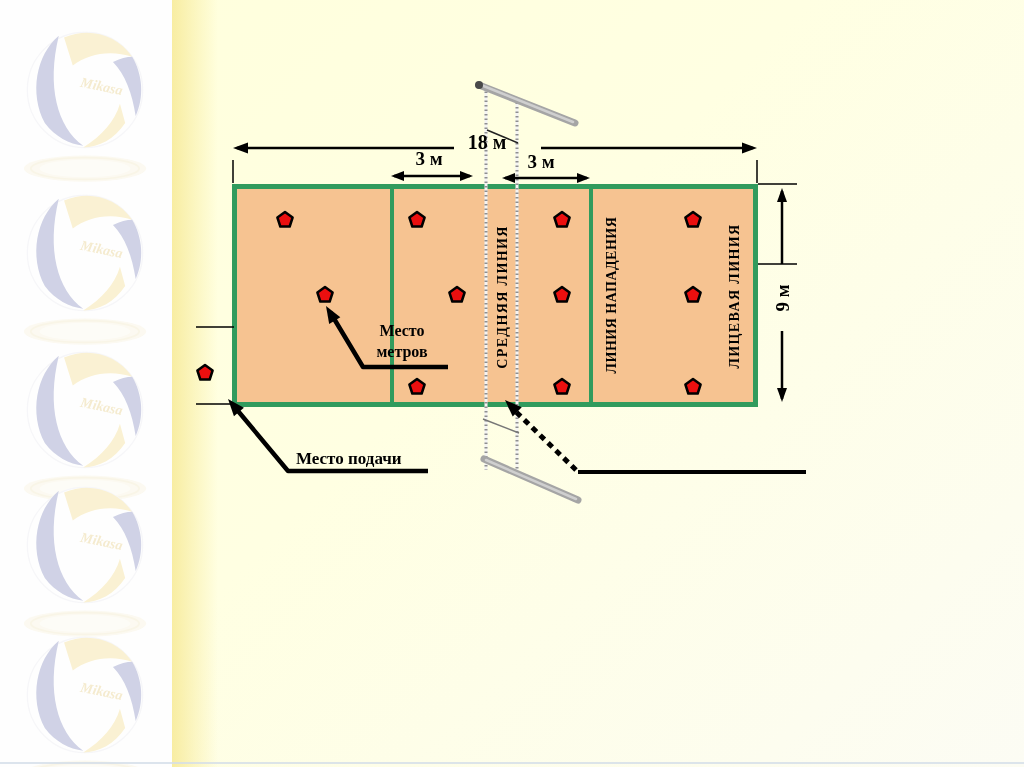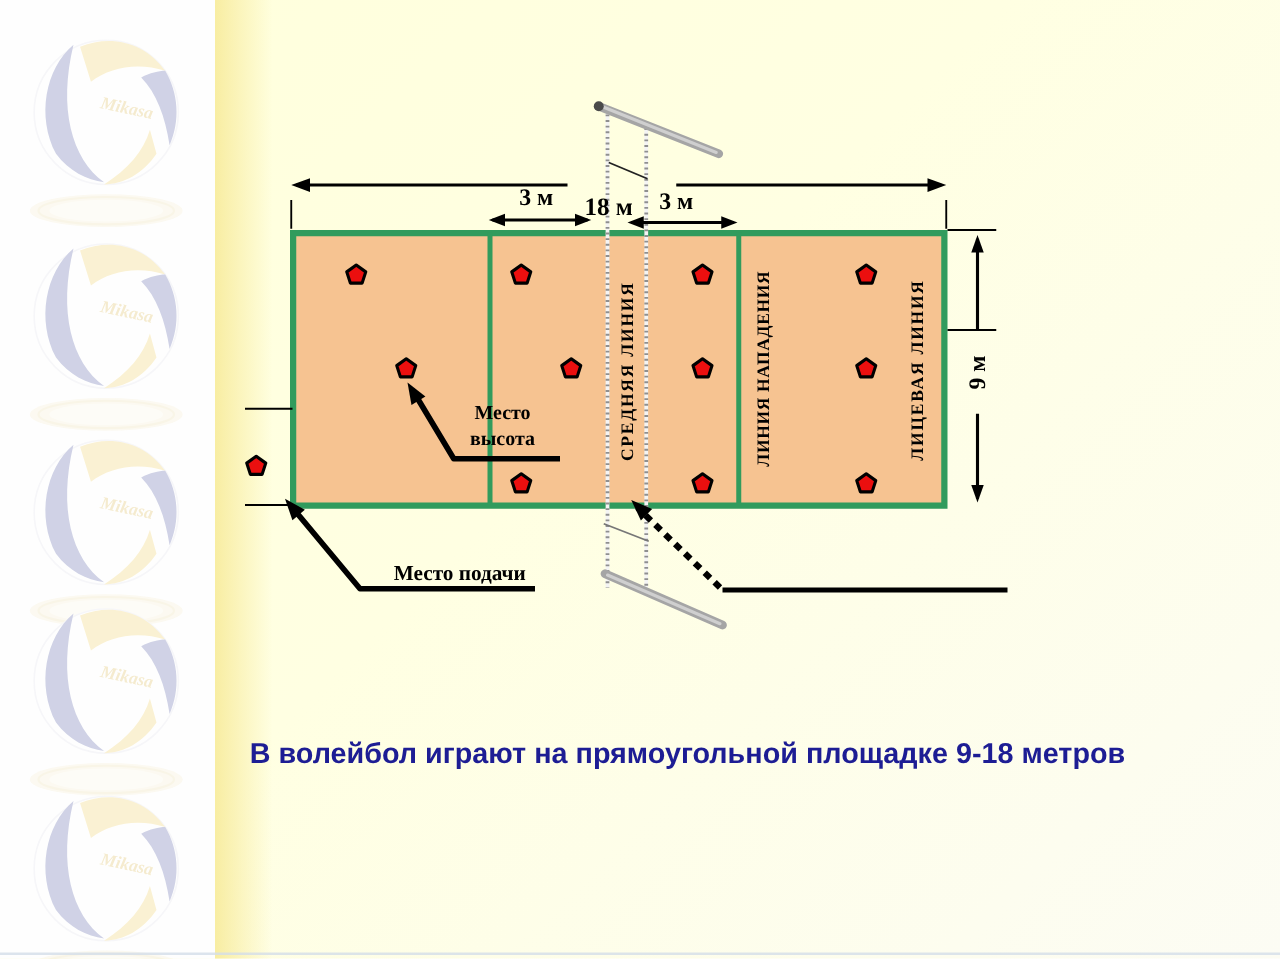--- a/index.html
+++ b/index.html
@@ -119,30 +119,29 @@
         <polygon points="562.0,212.0 569.6,217.5 566.7,226.5 557.3,226.5 554.4,217.5" fill="#eb0f0f" stroke="#000" stroke-width="2.5" stroke-linejoin="round"></polygon>
         <polygon points="693.0,212.0 700.6,217.5 697.7,226.5 688.3,226.5 685.4,217.5" fill="#eb0f0f" stroke="#000" stroke-width="2.5" stroke-linejoin="round"></polygon>
         <polygon points="562.0,287.0 569.6,292.5 566.7,301.5 557.3,301.5 554.4,292.5" fill="#eb0f0f" stroke="#000" stroke-width="2.5" stroke-linejoin="round"></polygon>
         <polygon points="693.0,287.0 700.6,292.5 697.7,301.5 688.3,301.5 685.4,292.5" fill="#eb0f0f" stroke="#000" stroke-width="2.5" stroke-linejoin="round"></polygon>
         <polygon points="562.0,379.0 569.6,384.5 566.7,393.5 557.3,393.5 554.4,384.5" fill="#eb0f0f" stroke="#000" stroke-width="2.5" stroke-linejoin="round"></polygon>
         <polygon points="693.0,379.0 700.6,384.5 697.7,393.5 688.3,393.5 685.4,384.5" fill="#eb0f0f" stroke="#000" stroke-width="2.5" stroke-linejoin="round"></polygon>
         <polygon points="205.0,365.0 212.6,370.5 209.7,379.5 200.3,379.5 197.4,370.5" fill="#eb0f0f" stroke="#000" stroke-width="2.5" stroke-linejoin="round"></polygon>
       </g>
   </svg>
 
-  <div class="lbl dim center" style="left:455px;top:131px;width:64px;margin-top:24px;">18 м</div>
+  <div class="lbl dim center" style="left:455px;top:131px;width:64px;">18 м</div>
   <div class="lbl dim-small center" style="left:398px;top:148px;width:62px;">3 м</div>
   <div class="lbl dim-small center" style="left:510px;top:151px;width:62px;">3 м</div>
   <div class="lbl dim-small center vert" style="left:753px;top:287px;width:60px;">9 м</div>
 
   <div class="lbl line-label vert" style="left:398px;top:289px;width:210px;">СРЕДНЯЯ ЛИНИЯ</div>
   <div class="lbl line-label vert" style="left:512px;top:287px;width:200px;letter-spacing:.5px;">ЛИНИЯ НАПАДЕНИЯ</div>
   <div class="lbl line-label vert" style="left:640px;top:288px;width:190px;">ЛИЦЕВАЯ ЛИНИЯ</div>
 
-  <div class="lbl callout-wrap" style="left:352px;top:320px;width:100px;">Место высота</div>
-  <div class="lbl callout" style="left:296px;top:449px;margin-left:19px;">Место подачи</div>
+  <div class="lbl callout-wrap" style="left:352px;top:320px;width:100px;">Место метров</div>
+  <div class="lbl callout" style="left:296px;top:449px;">Место подачи</div>
 
   <div class="caption">
-    <div>В волейбол играют на прямоугольной площадке 9-18 метров</div>
   </div>
 
   <div class="bottom-line"></div>
 </div>
 
 </body></html>

